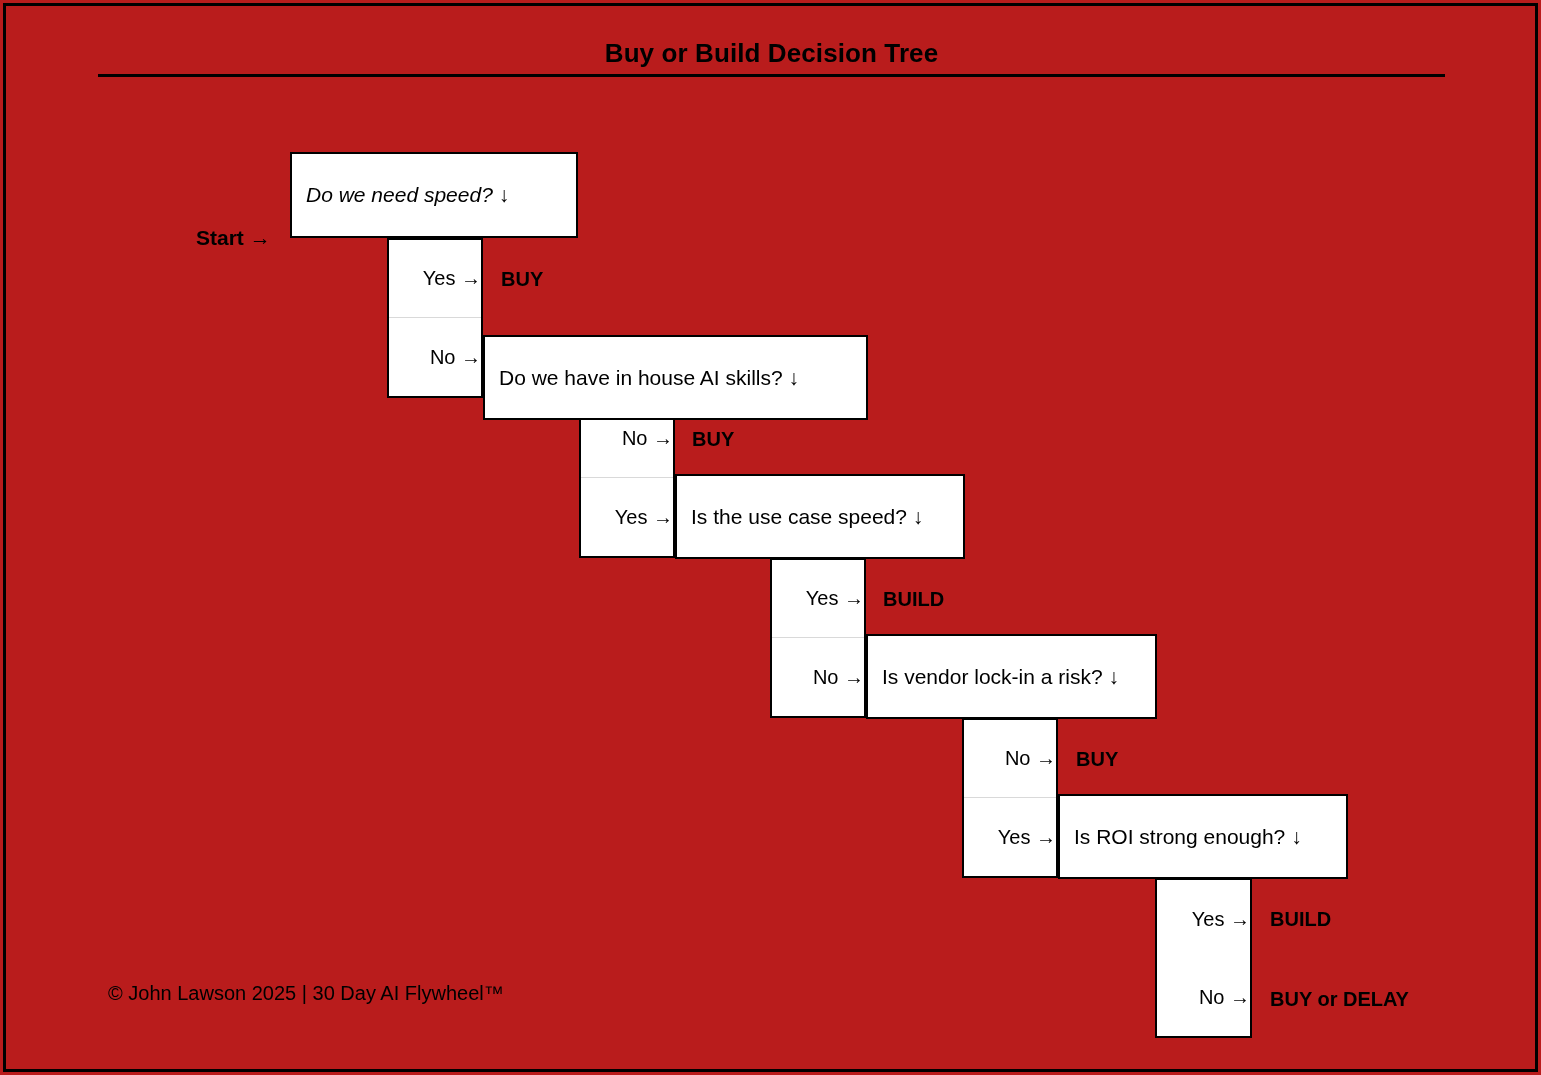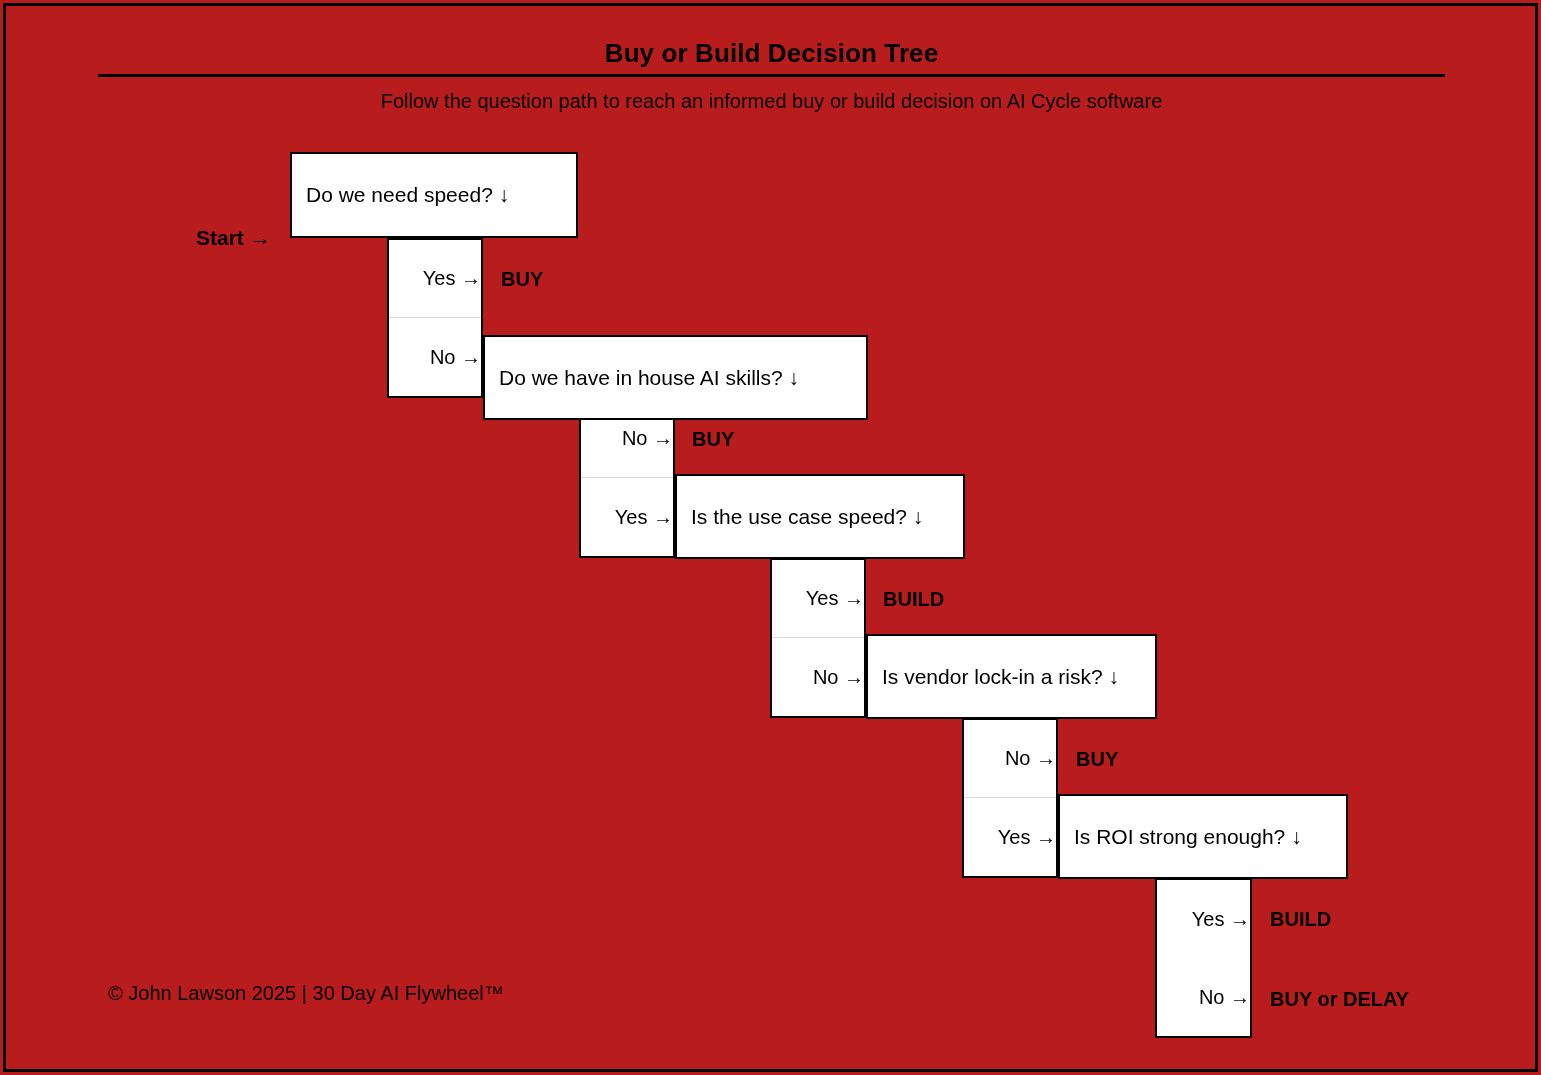--- a/index.html
+++ b/index.html
@@ -134,25 +134,24 @@
 </style>
 </head>
 <body>
 
 <div id="page">
 
   <div id="page-frame"></div>
 
   <div id="title">Buy or Build Decision Tree</div>
   <div id="title-rule"></div>
-  <div id="subtitle">Follow the question path to reach an informed buy or build decision on AI Cycle software</div>
 
   <div id="start-label">Start →</div>
 
-  <div class="question-box" style="left:290px; top:152px; width:288px; height:86px;">Do we need speed? ↓</div>
+  <div class="question-box" style="left:290px; top:152px; width:288px; height:86px;font-style:italic;">Do we need speed? ↓</div>
 
   <div class="branch-col divided" style="left:387px; top:238px; width:96px; height:160px;">
     <div class="branch-cell">Yes →</div>
     <div class="branch-cell">No →</div>
   </div>
 
   <div class="outcome" style="left:501px; top:268px;">BUY</div>
 
   <div class="question-box" style="left:483px; top:314px; width:385px; height:85px;margin-top:21px;">Do we have in house AI skills? ↓</div>
 

